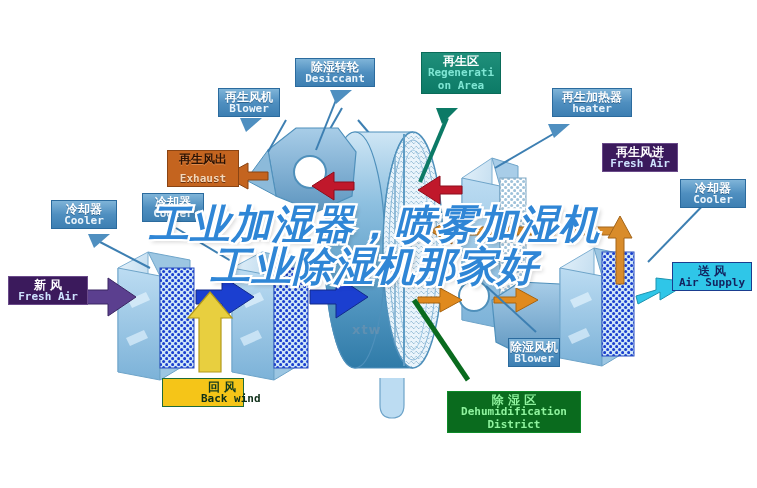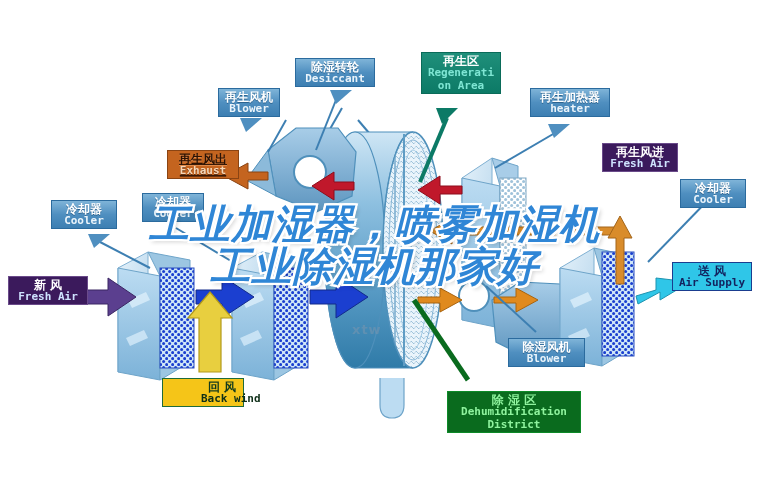--- a/index.html
+++ b/index.html
@@ -63,24 +63,23 @@
     color:#ffffff;
   }
   .lbl.purple .cn{color:#ffffff;}
   .lbl.purple .en{color:#cfe3ff;}
 
   
   .lbl.orange{
     background:#c4641f;
     border:1px solid #8a4413;
     color:#3a1a06;
-    text-decoration:underline;
   }
   .lbl.orange .cn{color:#2a1204;text-shadow:0 1px 0 #e08a4a;}
-  .lbl.orange .en{color:#f6d7b8;text-shadow:0 1px 0 #6b3310;}
+  .lbl.orange .en{color:#f6d7b8;text-shadow:0 1px 0 #6b3310;margin-top:8px;}
 
   
   .lbl.yellow{
     background:#f5c518;
     border:1px solid #1f6b3a;
     color:#123a1e;
   }
   .lbl.yellow .cn{color:#123a1e;}
   .lbl.yellow .en{color:#0d2e17;}
 
@@ -342,21 +341,21 @@
     <span class="cn">再生风机</span>
     <span class="en">Blower</span>
   </div>
 
   <div class="lbl teal" style="left:421px;top:52px;width:80px;">
     <span class="cn">再生区</span>
     <span class="en">Regenerati</span>
     <span class="en">on Area</span>
   </div>
 
-  <div class="lbl blue" style="left:530px;top:88px;width:80px;">
+  <div class="lbl blue" style="left:552px;top:88px;width:80px;">
     <span class="cn">再生加热器</span>
     <span class="en">heater</span>
   </div>
 
   <div class="lbl purple" style="left:602px;top:143px;width:76px;">
     <span class="cn">再生风进</span>
     <span class="en">Fresh Air</span>
   </div>
 
   <div class="lbl orange" style="left:167px;top:150px;width:72px;">
@@ -382,21 +381,21 @@
   <div class="lbl purple" style="left:8px;top:276px;width:80px;">
     <span class="cn">新      风</span>
     <span class="en">Fresh Air</span>
   </div>
 
   <div class="lbl yellow" style="left:162px;top:378px;width:82px;padding-left:38px;">
     <span class="cn">回      风</span>
     <span class="en">Back wind</span>
   </div>
 
-  <div class="lbl blue" style="left:508px;top:338px;width:77px;">
+  <div class="lbl blue" style="left:508px;top:338px;width:52px;">
     <span class="cn">除湿风机</span>
     <span class="en">Blower</span>
   </div>
 
   <div class="lbl green" style="left:447px;top:380px;width:134px;">
     <span class="cn">除    湿    区</span>
     <span class="en">Dehumidification</span>
     <span class="en">District</span>
   </div>
 

